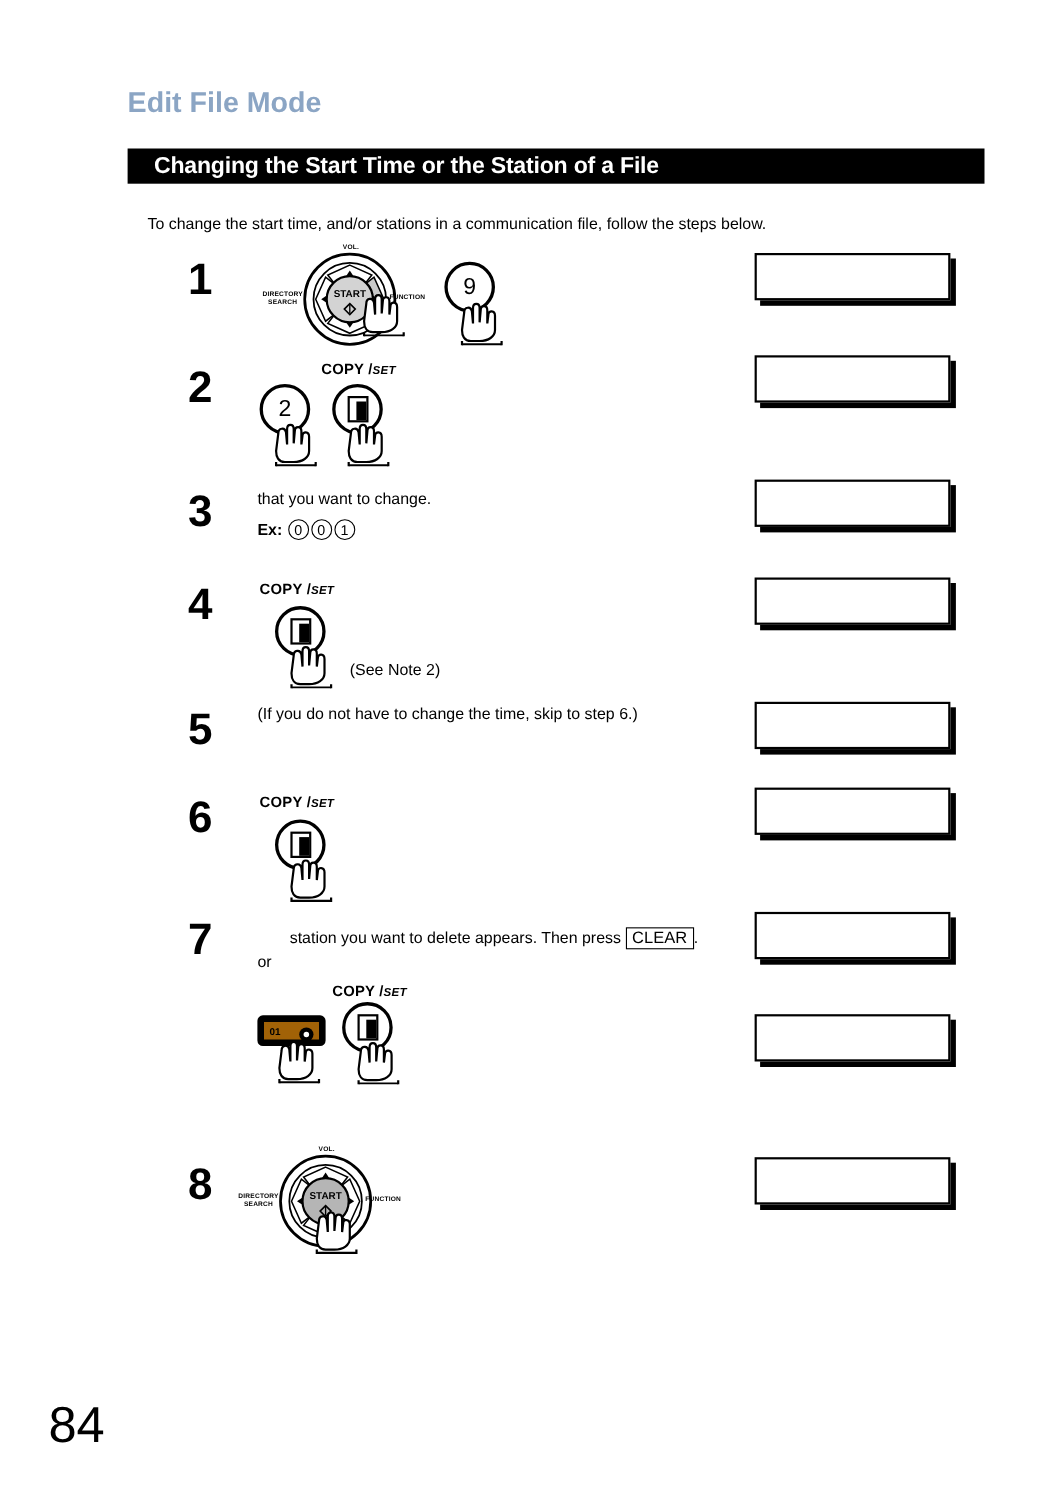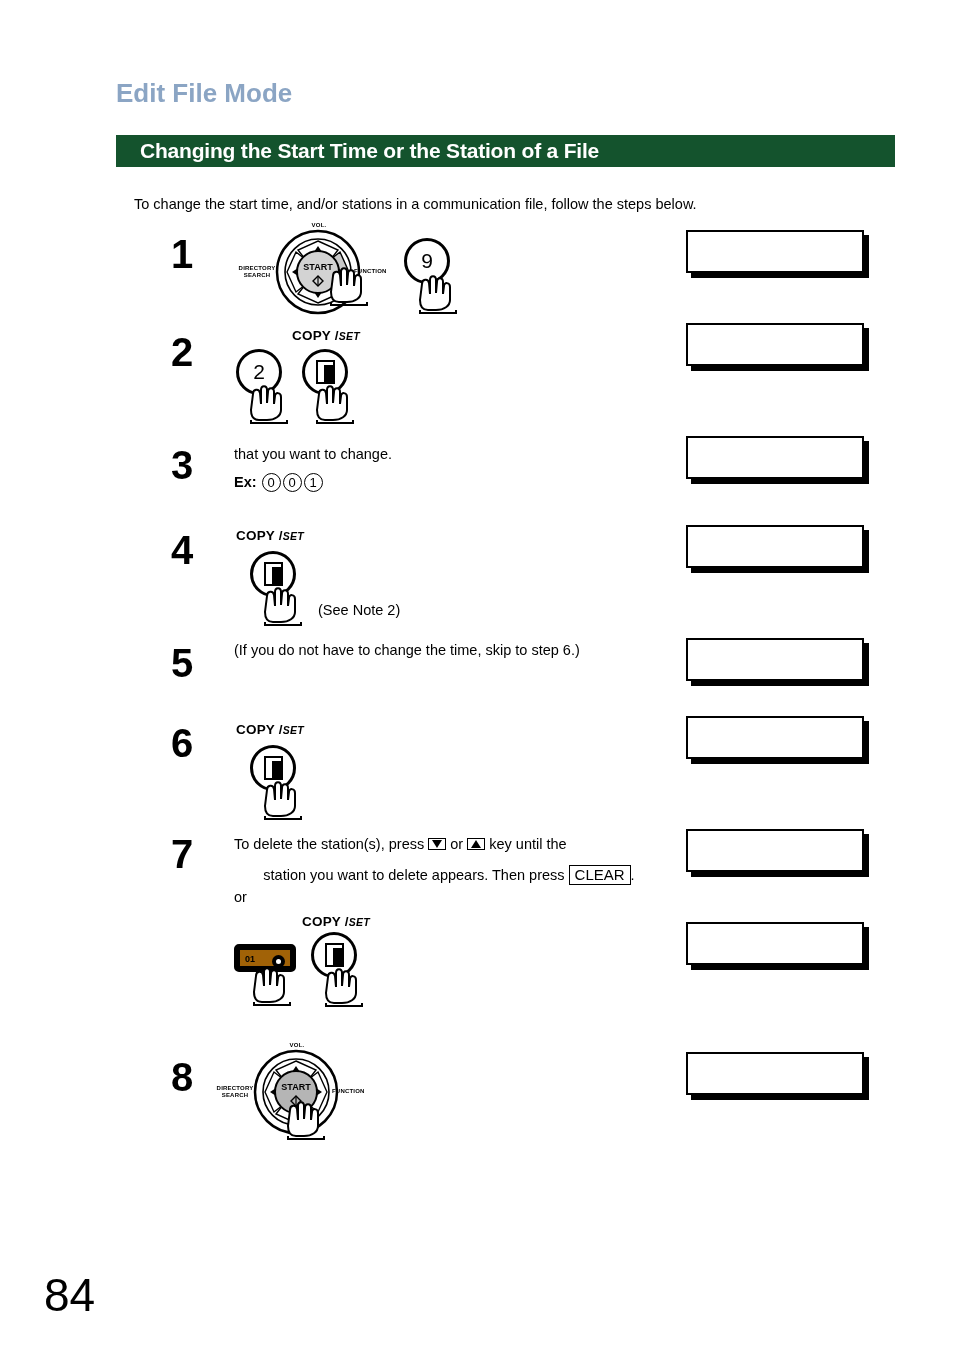--- a/index.html
+++ b/index.html
@@ -22,21 +22,21 @@
     font-weight: bold;
     color: #8ba5c4;
     letter-spacing: 0px;
   }
   .section-banner {
     position: absolute;
     left: 116px;
     top: 135px;
     width: 779px;
     height: 32px;
-    background: #14532d;
+    background: #000000;
     display: flex;
     align-items: center;
   }
   .section-banner-text {
     color: #ffffff;
     font-size: 21px;
     font-weight: bold;
     padding-left: 24px;
     letter-spacing: -0.2px;
   }
@@ -362,27 +362,20 @@
           <line x1="4" y1="41" x2="40" y2="41" stroke="#000" stroke-width="2"></line>
           <line x1="40" y1="38" x2="40" y2="42" stroke="#000" stroke-width="2"></line>
         </svg>
       </div>
     </div>
   </div>
 </div>
 
 <div class="step-num" style="left:162px; top:832px;">7</div>
 <div class="step-body" style="left:234px; top:834px; width:430px;">
-  <div class="step-text">
-    <span>To delete the station(s), press</span>
-    <span class="keycap"><span class="tri tri-down"></span></span>
-    <span>or</span>
-    <span class="keycap"><span class="tri tri-up"></span></span>
-    <span>key until the</span>
-  </div>
   <div class="step-text" style="margin-top:9px;text-align:center;">
     <span>station you want to delete appears.  Then press</span>
     <span class="keycap-word">CLEAR</span><span>.</span>
   </div>
   <div class="step-text">or</div>
 
   <div style="position:relative; margin-top:6px; height:90px;">
     <div class="copyset-label" style="position:absolute; left:68px; top:0;">
       <span>COPY /</span><span class="small">SET</span>
     </div>

